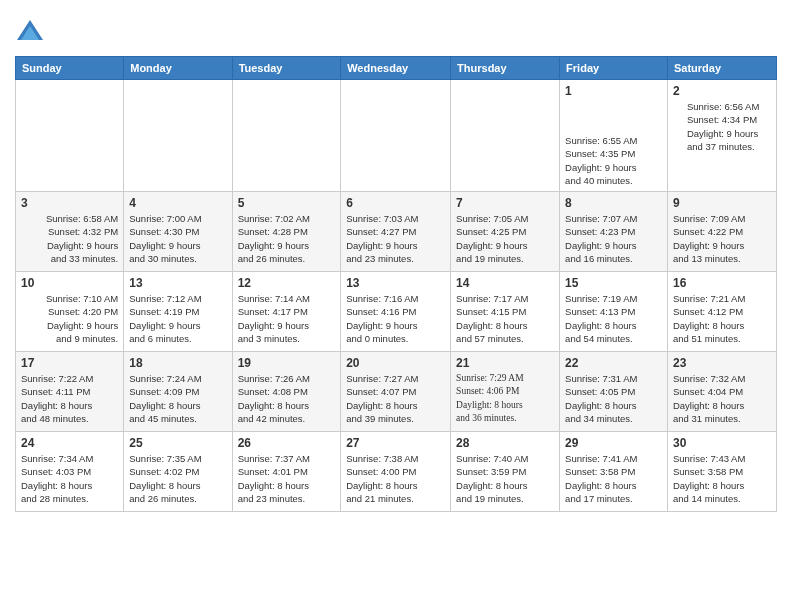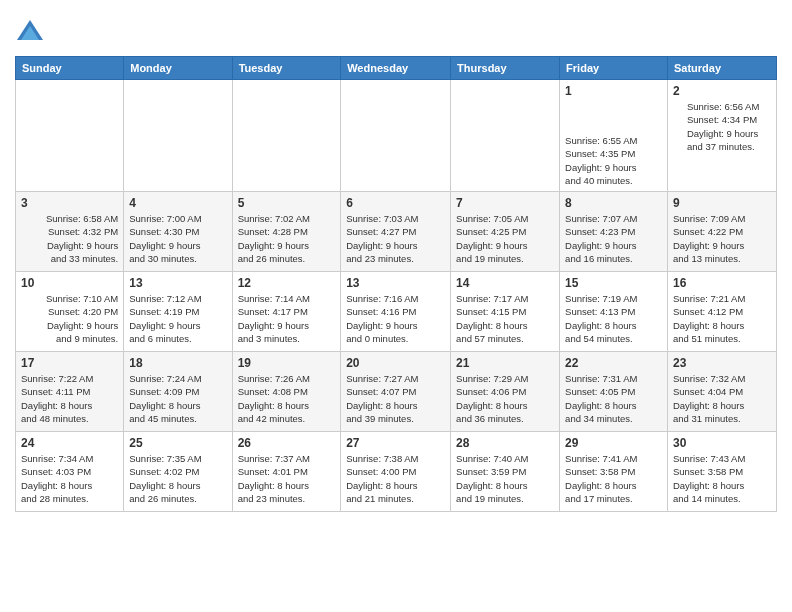--- a/index.html
+++ b/index.html
@@ -272,21 +272,21 @@
           </td>
           <td>
             <div class="day-num">20</div>
             <div class="day-info" style="white-space: pre-line;">Sunrise: 7:27 AM
 Sunset: 4:07 PM
 Daylight: 8 hours
 and 39 minutes.</div>
           </td>
           <td>
             <div class="day-num">21</div>
-            <div class="day-info" style="white-space: pre-line;">Sunrise: 7:29 AM
+            <div class="day-info" style="white-space: pre-line; font-family: Liberation Serif, serif;">Sunrise: 7:29 AM
 Sunset: 4:06 PM
 Daylight: 8 hours
 and 36 minutes.</div>
           </td>
           <td>
             <div class="day-num">22</div>
             <div class="day-info" style="white-space: pre-line;">Sunrise: 7:31 AM
 Sunset: 4:05 PM
 Daylight: 8 hours
 and 34 minutes.</div>

